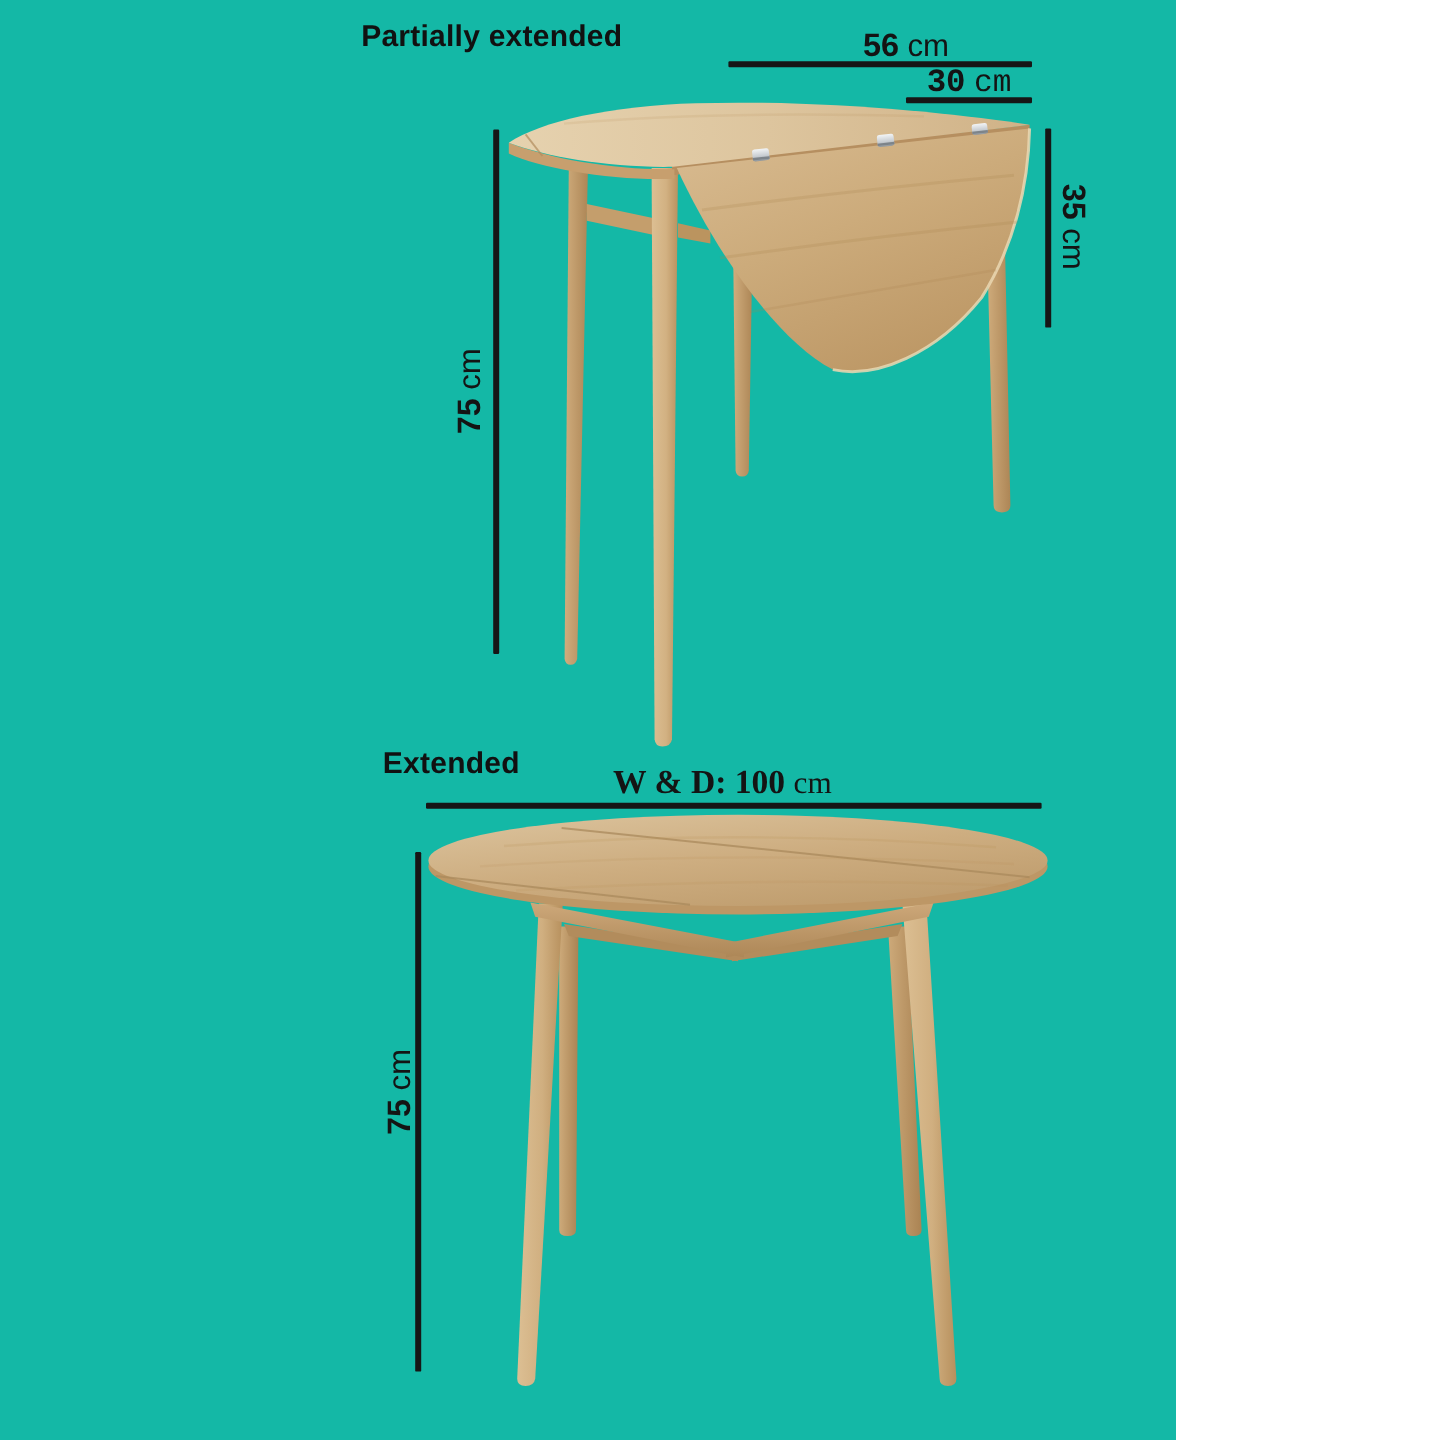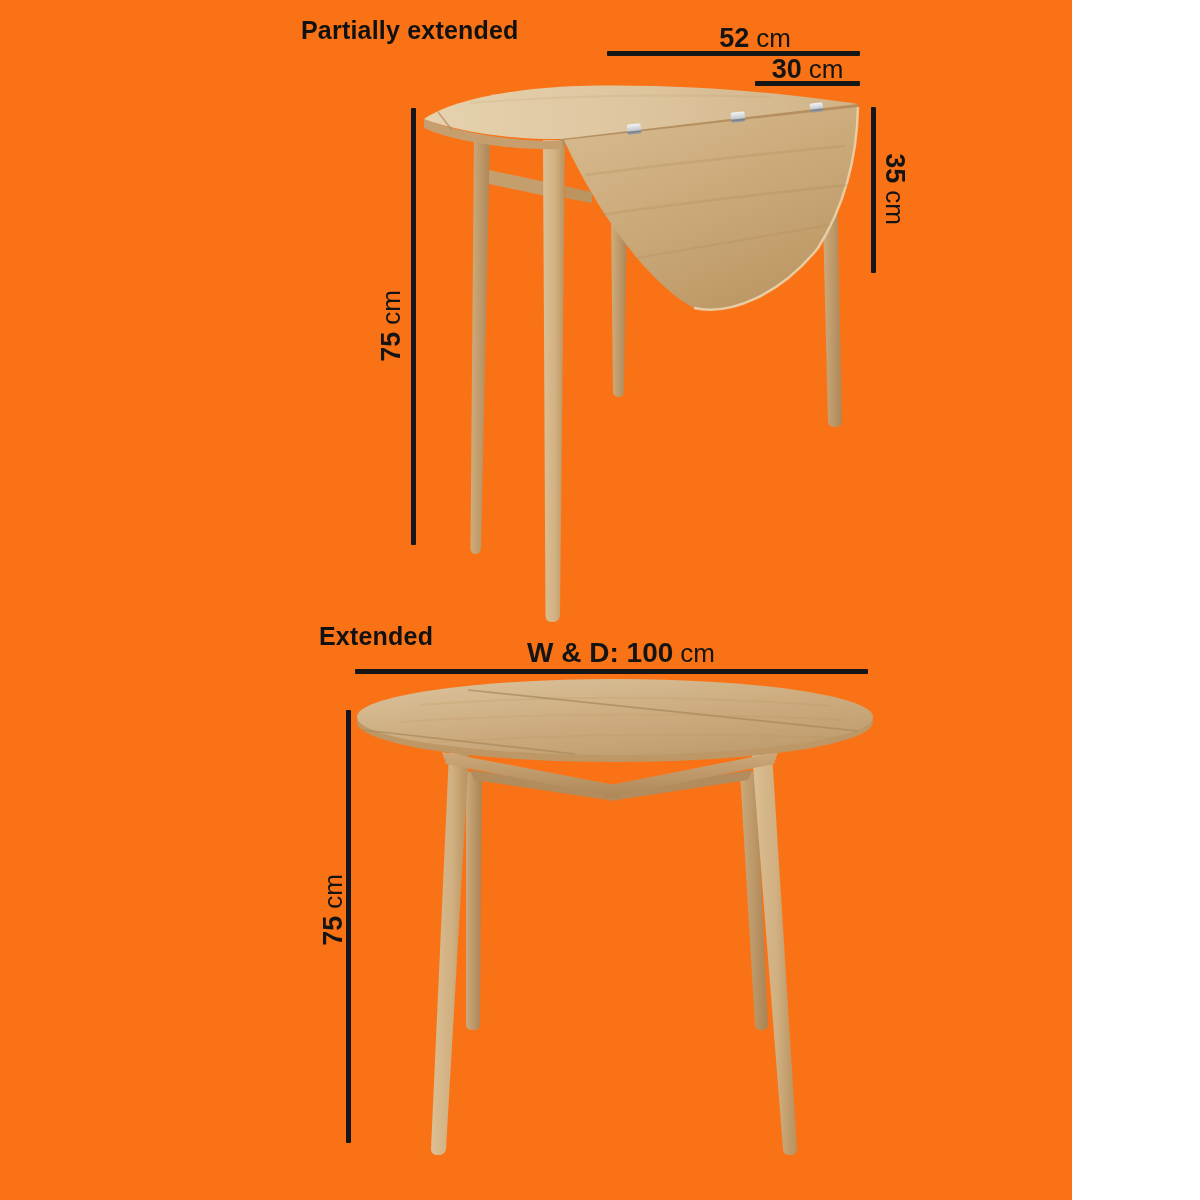--- a/index.html
+++ b/index.html
@@ -1,17 +1,17 @@
 <!DOCTYPE html>
 <html><head>
 <meta charset="utf-8">
 <style>
   html,body{margin:0;padding:0;background:#ffffff;}
   #stage{
-    position:relative;width:1072px;height:1200px;background:#f97316;
+    position:relative;width:980px;height:1200px;background:#14b8a6;
     font-family:"Liberation Sans","DejaVu Sans",sans-serif;color:#161616;
     overflow:hidden;
   }
   .fig-title{
     position:absolute;font-size:25px;font-weight:700;letter-spacing:.2px;color:#111;
     white-space:nowrap;
   }
   .dim-line-h{position:absolute;height:5px;background:#161616;border-radius:1px;}
   .dim-line-v{position:absolute;width:5px;background:#161616;border-radius:1px;}
   .dim-label{
@@ -112,27 +112,27 @@
       </g>
       <g transform="rotate(-6.3 817 108)">
         <rect x="810" y="103" width="13" height="9" rx="2" fill="url(#gHinge)"></rect>
         <rect x="810" y="109" width="13" height="2" fill="#7d848a"></rect>
       </g>
     </g>
   </svg>
 
   <div>
     <div class="dim-label" style="left:655px;top:23px;width:200px;">
-      <span class="dim-value">52</span><span class="dim-unit">cm</span>
+      <span class="dim-value">56</span><span class="dim-unit">cm</span>
     </div>
     <div class="dim-line-h" style="left:607px;top:51px;width:253px;"></div>
   </div>
 
   <div>
-    <div class="dim-label" style="left:755px;top:54px;width:105px;">
+    <div class="dim-label" style="left:755px;top:54px;width:105px;font-family:Liberation Mono, monospace;">
       <span class="dim-value">30</span><span class="dim-unit">cm</span>
     </div>
     <div class="dim-line-h" style="left:755px;top:81px;width:105px;"></div>
   </div>
 
   <div>
     <div class="dim-line-v" style="left:871px;top:107px;height:166px;"></div>
     <div class="dim-label rot-cw" style="left:825px;top:174px;width:140px;">
       <span class="dim-value">35</span><span class="dim-unit">cm</span>
     </div>
@@ -141,21 +141,21 @@
   <div>
     <div class="dim-line-v" style="left:411px;top:108px;height:437px;"></div>
     <div class="dim-label rot-ccw" style="left:321px;top:311px;width:140px;">
       <span class="dim-value">75</span><span class="dim-unit">cm</span>
     </div>
   </div>
 
   <div class="fig-title" style="left:319px;top:622px;">Extended</div>
 
   <div>
-    <div class="dim-label wd-label" style="left:511px;top:638px;width:220px;">
+    <div class="dim-label wd-label" style="left:492px;top:638px;width:220px;font-family:Liberation Serif, serif;">
       <span class="dim-prefix">W &amp; D:</span><span class="dim-value">100</span><span class="dim-unit">cm</span>
     </div>
     <div class="dim-line-h" style="left:355px;top:669px;width:513px;"></div>
   </div>
 
   <svg style="left:340px;top:675px;" width="545" height="485" viewBox="340 675 545 485" preserveAspectRatio="xMinYMin slice">
     <defs>
       <linearGradient id="gLegF2" x1="0" y1="0" x2="1" y2="0">
         <stop offset="0" stop-color="#dcbf93"></stop>
           <stop offset=".55" stop-color="#d0af80"></stop>

